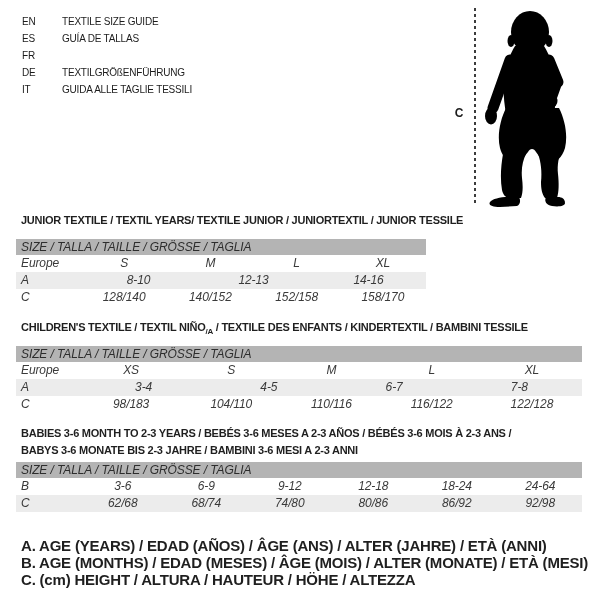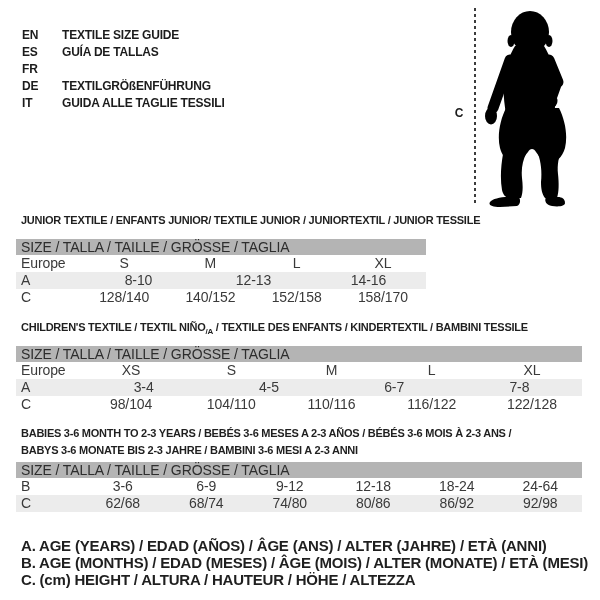--- a/index.html
+++ b/index.html
@@ -9,23 +9,22 @@
     height: 600px;
     background: #ffffff;
     font-family: "Liberation Sans", "DejaVu Sans", sans-serif;
     color: #1f1f1f;
     overflow: hidden;
   }
 
   
   .langs {
     position: absolute; left: 22px; top: 13px;
-    font-weight: bold; font-size: 12px; letter-spacing: -0.2px;
+    font-weight: normal; font-size: 10px; letter-spacing: -0.2px;
     color: #1c1c1c;
-    margin-top: 14px;
   }
   .lang-row { display: flex; height: 17px; line-height: 17px; }
   .lang-code { width: 40px; flex: 0 0 auto; }
   .lang-label { white-space: nowrap; }
 
   
   .measure-line {
     position: absolute; left: 474px; top: 8px;
     width: 2px; height: 198px;
     background-image: repeating-linear-gradient(to bottom, #3c3c3c 0 3px, transparent 3px 6px);
@@ -38,21 +37,21 @@
 
   
   .sec-title {
     position: absolute; left: 21px;
     font-weight: bold; font-size: 11px; letter-spacing: -0.25px;
     color: #1f1f1f; white-space: nowrap;
   }
   .sec-title sub { font-size: 8px; }
 
   
-  .tbl { position: absolute; left: 16px; font-size: 14px; color: #3a3a3a; letter-spacing: -0.1px; }
+  .tbl { position: absolute; left: 16px; font-size: 12px; color: #3a3a3a; letter-spacing: -0.1px; font-style: italic; }
   .tbl-bar {
     height: 16px; line-height: 16px;
     background: #b4b4b4; color: #2d2d2d;
     padding-left: 5px;
   }
   .row { display: flex; height: 17px; line-height: 17px; }
   .row.shaded { background: #ececec; }
   .lab { width: 60px; flex: 0 0 auto; padding-left: 5px; }
   .cell { flex: 1 1 0; text-align: center; }
 
@@ -116,21 +115,21 @@
       <path d="M20,146 C18,158 17,170 19,182 C20,187 23,190 27,190 L38,190 C40,185 40,178 39,170 C38,160 40,152 43,146 Z"></path>
 
       <path d="M25,189 C17,189 9,191 7,194 C5,197 9,199 17,199 L34,198 C37,197 38,193 36,189 Z"></path>
 
       <path d="M55,146 C58,154 59,164 58,174 C58,181 59,186 62,190 L74,190 C76,184 76,175 75,166 C74,156 76,149 78,143 Z"></path>
 
       <path d="M63,189 C61,193 63,197 69,198 C76,199 82,198 82,195 C82,191 79,189 75,189 Z"></path>
     </g>
   </svg>
 
-  <div class="sec-title" style="top:214px">JUNIOR TEXTILE / ENFANTS JUNIOR/ TEXTILE JUNIOR / JUNIORTEXTIL / JUNIOR TESSILE</div>
+  <div class="sec-title" style="top:214px">JUNIOR TEXTILE / TEXTIL YEARS/ TEXTILE JUNIOR / JUNIORTEXTIL / JUNIOR TESSILE</div>
   <div class="tbl w-junior" style="top:239px">
     <div class="tbl-bar">SIZE / TALLA / TAILLE / GRÖSSE / TAGLIA</div>
     <div class="row">
       <span class="lab">Europe</span>
       <span class="cell">S</span>
       <span class="cell">M</span>
       <span class="cell">L</span>
       <span class="cell">XL</span>
     </div>
     <div class="row shaded">
@@ -161,21 +160,21 @@
     </div>
     <div class="row shaded">
       <span class="lab">A</span>
       <span class="cell">3-4</span>
       <span class="cell">4-5</span>
       <span class="cell">6-7</span>
       <span class="cell">7-8</span>
     </div>
     <div class="row">
       <span class="lab">C</span>
-      <span class="cell">98/104</span>
+      <span class="cell">98/183</span>
       <span class="cell">104/110</span>
       <span class="cell">110/116</span>
       <span class="cell">116/122</span>
       <span class="cell">122/128</span>
     </div>
   </div>
 
   <div class="sec-title" style="top:427px">BABIES 3-6 MONTH TO 2-3 YEARS / BEBÉS 3-6 MESES A 2-3 AÑOS / BÉBÉS 3-6 MOIS À 2-3 ANS /</div>
   <div class="sec-title" style="top:444px">BABYS 3-6 MONATE BIS 2-3 JAHRE / BAMBINI 3-6 MESI A 2-3 ANNI</div>
   <div class="tbl w-full" style="top:462px">

